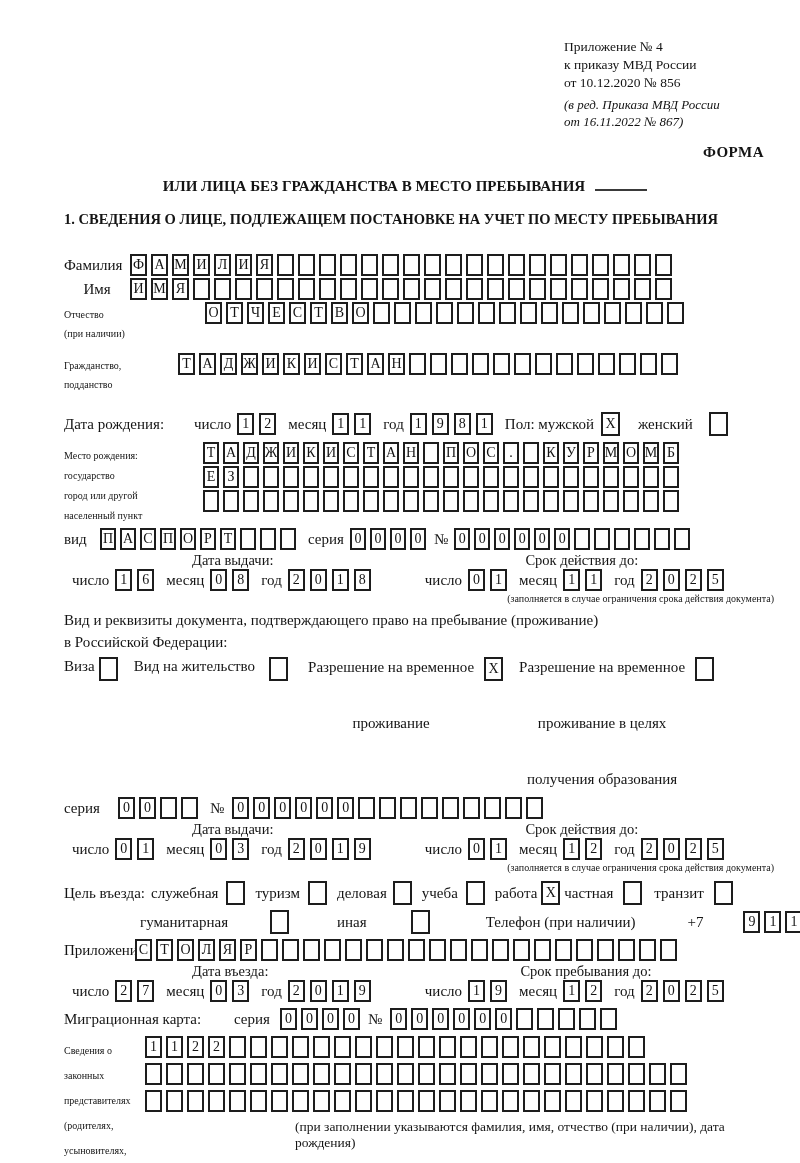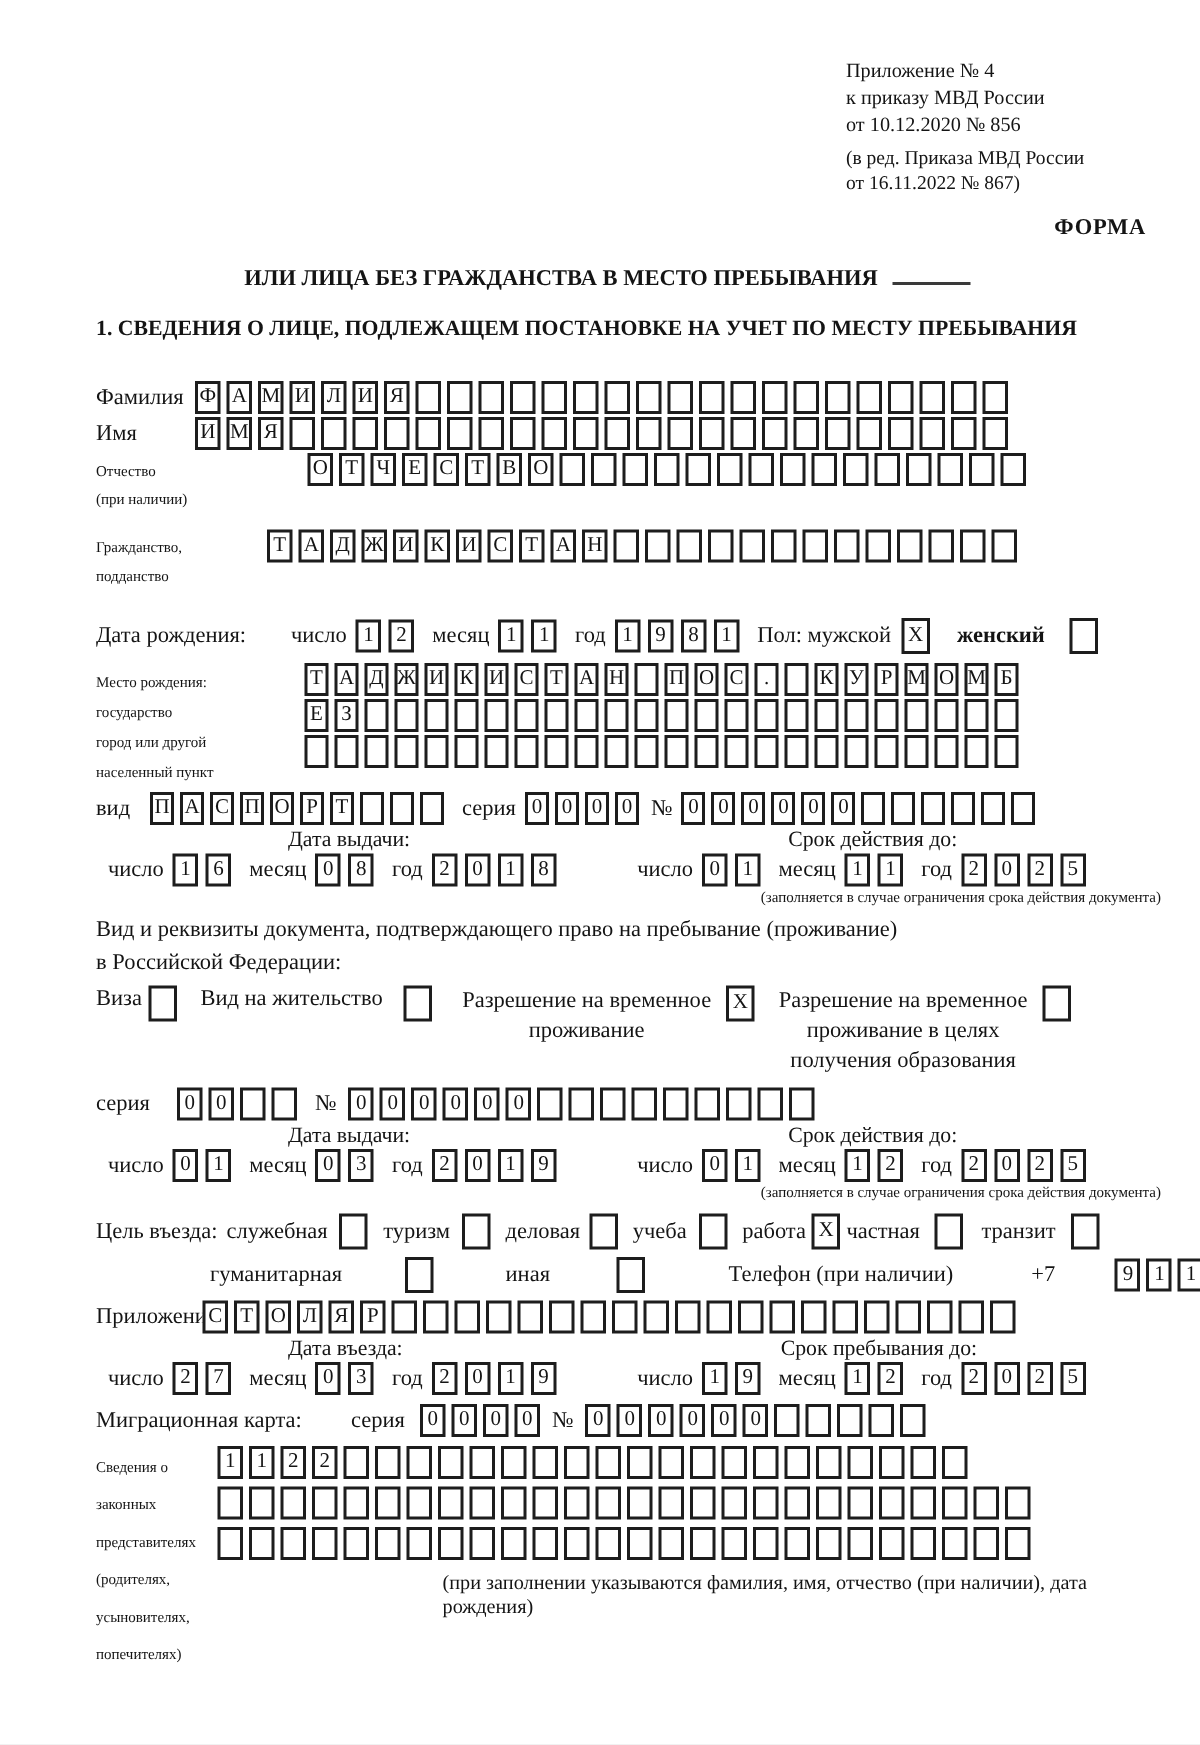--- a/index.html
+++ b/index.html
@@ -3,21 +3,21 @@
 <meta charset="utf-8">
 <style>
   * { margin:0; padding:0; box-sizing:border-box; }
   html,body { background:#e8e8e8; }
   body { font-family:"Liberation Serif","DejaVu Serif",serif; color:#141414; }
   .page { width:800px; height:1163px; background:#ffffff; margin:0 auto;
           padding:38px 24px 0 64px; overflow:hidden; position:relative; }
 
   
   .hdr { width:200px; margin-left:auto; margin-right:12px; font-size:13.5px; line-height:18px; }
-  .hdr2 { margin-top:4px; font-size:13px; line-height:17px; }
+  .hdr2 { margin-top:4px; font-size:13px; line-height:17px;font-style:italic; }
   .forma { text-align:right; margin:14px 12px 0 0; font-weight:bold; font-size:15px; letter-spacing:.5px; }
 
   .title { text-align:center; font-weight:bold; font-size:15px; line-height:22px; margin-top:14px; margin-left:-30px; }
   .uline { display:inline-block; width:52px; border-bottom:2.5px solid #3a3a3a; margin-left:10px; height:14px; }
   .sec-heading { font-weight:bold; font-size:14.5px; margin-top:14px; }
 
   
   .row { display:flex; align-items:center; }
   .row.top { align-items:flex-start; }
   .lbl { font-size:15px; line-height:18px; white-space:nowrap; }
@@ -34,31 +34,31 @@
 
   .dategroup { display:inline-flex; align-items:center; }
   .dg-label { font-size:15px; margin:0 6px 0 12px; white-space:nowrap;text-align:center; }
   .dg-label.first { margin-left:8px; }
   .dcells { gap:5px; }
 
   .colcells { display:flex; flex-direction:column; gap:2px; }
 
   
   .r-surname { margin-top:26px; }
-  .r-name { margin-top:2px; }
+  .r-name { margin-top:2px;text-align:center; }
   .r-patronymic { margin-top:2px; }
   .r-citizenship { margin-top:10px; }
   .w66 { width:66px; min-width:66px; }
   .w141 { width:141px; min-width:141px; line-height:19px; padding-top:3px; }
   .w114 { width:114px; min-width:114px; line-height:19px; padding-top:3px; }
   .r-birthdate { margin-top:18px; }
   .bd-lbl { width:122px; min-width:122px; }
   .sex-lbl { margin-left:12px; }
   .sex-box { margin-left:7px; }
-  .sex-lbl2 { margin-left:18px;font-weight:bold; }
+  .sex-lbl2 { margin-left:18px; }
   .sex-box2 { margin-left:16px; }
   .r-birthplace { margin-top:6px; }
   .w139 { width:139px; min-width:139px; line-height:20px; padding-top:4px; }
 
   .doc-heading { text-align:center; font-weight:bold; font-size:14.5px; margin-top:1px; }
   .r-vid { margin-top:2px; }
   .vid-lbl { width:36px; min-width:36px; }
   .ml4{margin-left:4px;} .ml6{margin-left:6px;} .ml8{margin-left:8px;}
   .ml10{margin-left:10px;} .ml12{margin-left:12px;} .ml14{margin-left:14px;}
   .ml16{margin-left:16px;} .ml20{margin-left:20px;} .ml24{margin-left:24px;}
@@ -66,21 +66,21 @@
   .date-heads { margin-top:2px; display:flex; font-size:14.5px; }
   .dh1 { margin-left:128px; }
   .dh2 { margin-left:252px; }
   .r-dates { margin-top:0; }
   .dg2 { margin-left:46px; }
   .note { text-align:right; font-size:10px; margin-top:2px; padding-right:2px; }
 
   .intro1 { margin-top:8px; font-size:15px; }
   .intro2 { margin-top:5px; font-size:15px; }
   .r-stayopts { margin-top:6px; }
-  .opt { display:inline-flex; flex-direction:column; text-align:center; font-size:15px; line-height:20px; }
+  .opt { display:inline-flex; flex-direction:column; text-align:center; font-size:15px; line-height:20px;gap:36px; }
   .r-series { margin-top:8px; }
   .w54 { width:54px; min-width:54px; }
 
   .r-purpose { margin-top:8px; }
   .r-purpose2 { margin-top:5px;gap:32px; }
   .ind140 { margin-left:76px; }
   .r-profession { margin-top:5px; }
   .w71 { width:71px; min-width:71px; }
 
   .r-migration { margin-top:6px; }

